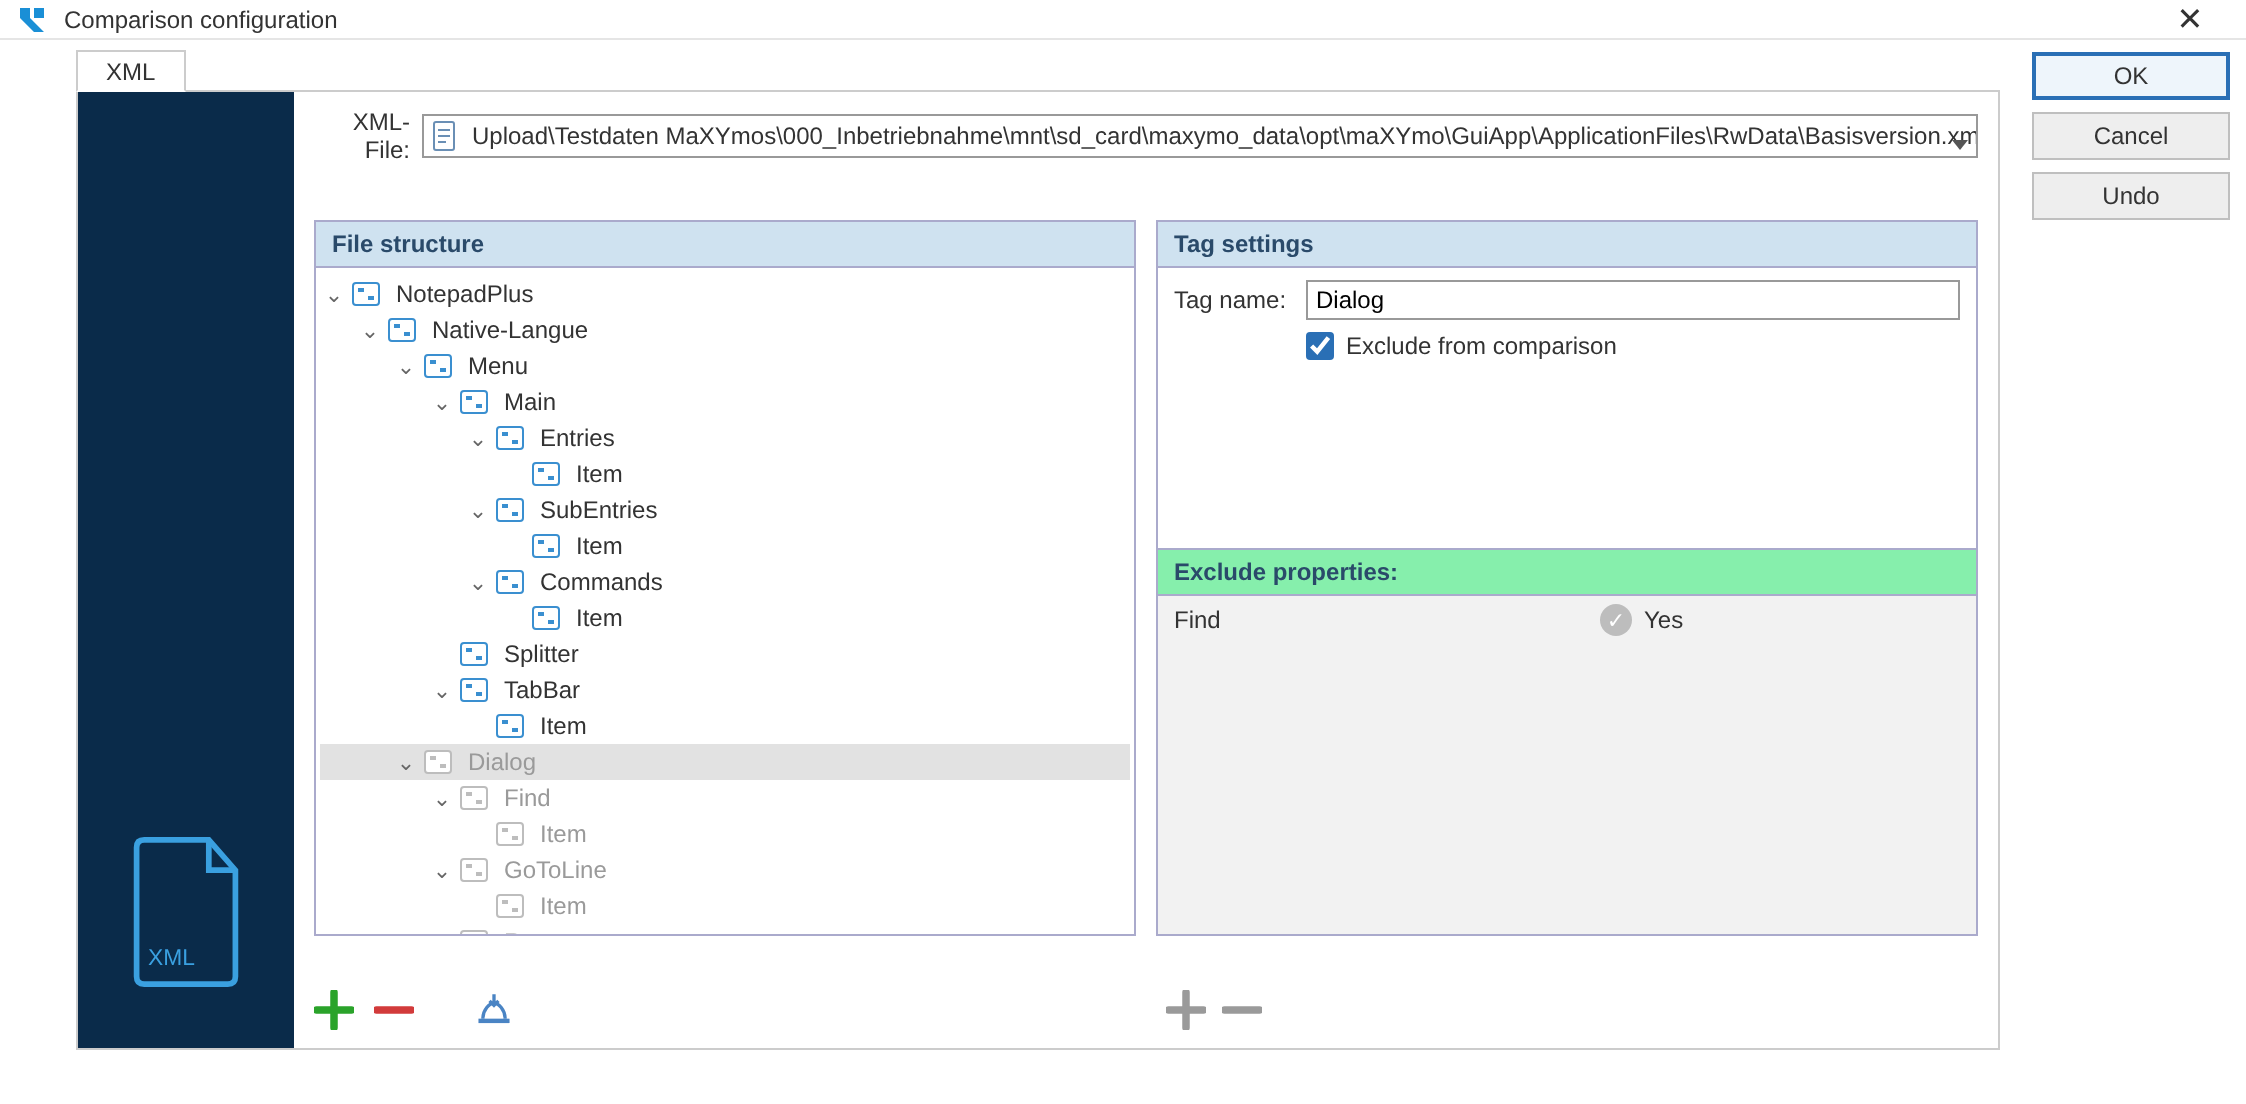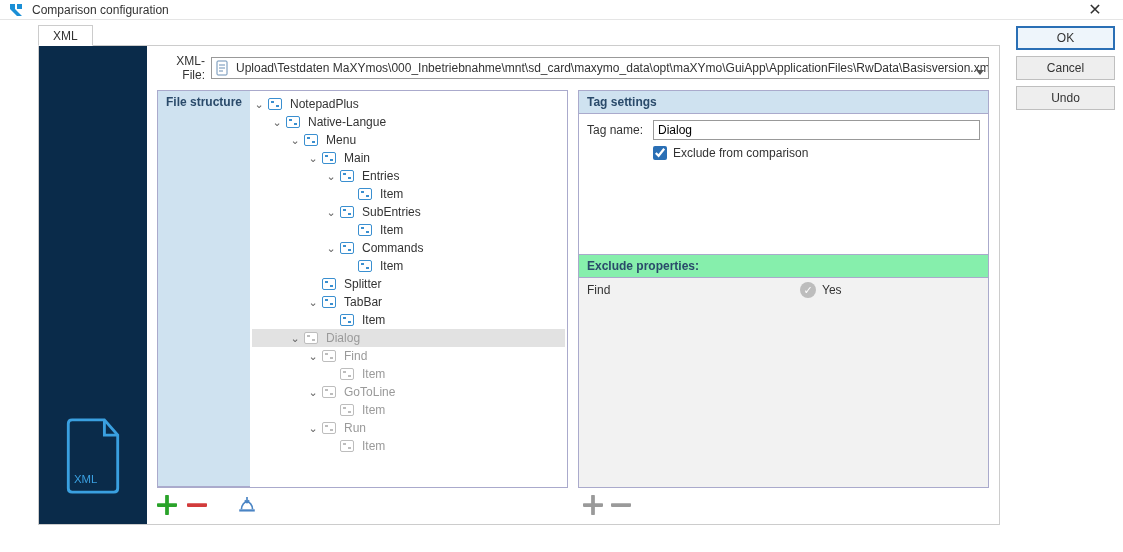--- a/index.html
+++ b/index.html
@@ -19,32 +19,32 @@
 
 .tabs { height: 22px; display: flex; border-bottom: 1px solid #ccc; }
 .tab { padding: 3px 14px 0 14px; border: 1px solid #ccc; border-bottom: 1px solid #fff; background: #fff; position: relative; top: 1px; color: #333; cursor: pointer; }
 
 
 .work { flex: 1; display: flex; border: 1px solid #ccc; border-top: none; }
 .sidebar { width: 108px; background: #0a2b4a; display: flex; flex-direction: column; justify-content: flex-end; align-items: center; padding-bottom: 30px; }
 .xml-badge { display: flex; flex-direction: column; align-items: center; }
 .xml-badge svg { width: 64px; height: 76px; }
 
-.content { flex: 1; display: flex; flex-direction: column; padding: 8px 10px 6px 10px; min-width: 0; }
+.content { flex: 1; display: flex; flex-direction: column; padding: 8px 10px 6px 10px; min-width: 0; gap: 20px; }
 
 
 .file-row { display: flex; align-items: center; gap: 6px; margin-bottom: 8px; }
 .file-row .lbl { width: 48px; text-align: right; color: #333; }
 .file-row .combo { flex: 1; height: 22px; border: 1px solid #999; display: flex; align-items: center; padding: 0 18px 0 24px; position: relative; background: #fff; color: #333; cursor: pointer; white-space: nowrap; overflow: hidden; }
 .file-row .combo .file-icon { position: absolute; left: 3px; top: 2px; width: 16px; height: 16px; }
 .file-row .combo .dd-arrow { position: absolute; right: 4px; top: 7px; }
 
 
 .panels { flex: 1; display: flex; gap: 10px; min-height: 0; }
-.panel { flex: 1; display: flex; flex-direction: row; border: 1px solid #aac; min-width: 0; }
+.panel { flex: 1; display: flex; flex-direction: column; border: 1px solid #aac; min-width: 0; }
 .panel-hdr { background: #cfe2f0; border-bottom: 1px solid #aac; padding: 4px 8px; font-weight: 600; color: #2a4a6a; }
 .panel-body { flex: 1; background: #fff; position: relative; overflow: hidden; }
 
 
 .tree-wrap { position: absolute; inset: 0; overflow-y: scroll; }
 .tree { padding: 4px 2px; }
 .node { display: flex; align-items: center; height: 18px; white-space: nowrap; cursor: pointer; color: #333; }
 .node.dim { color: #9a9a9a; }
 .node.sel { background: #e2e2e2; }
 .tw { width: 14px; text-align: center; color: #666; font-size: 11px; display: inline-block; }

